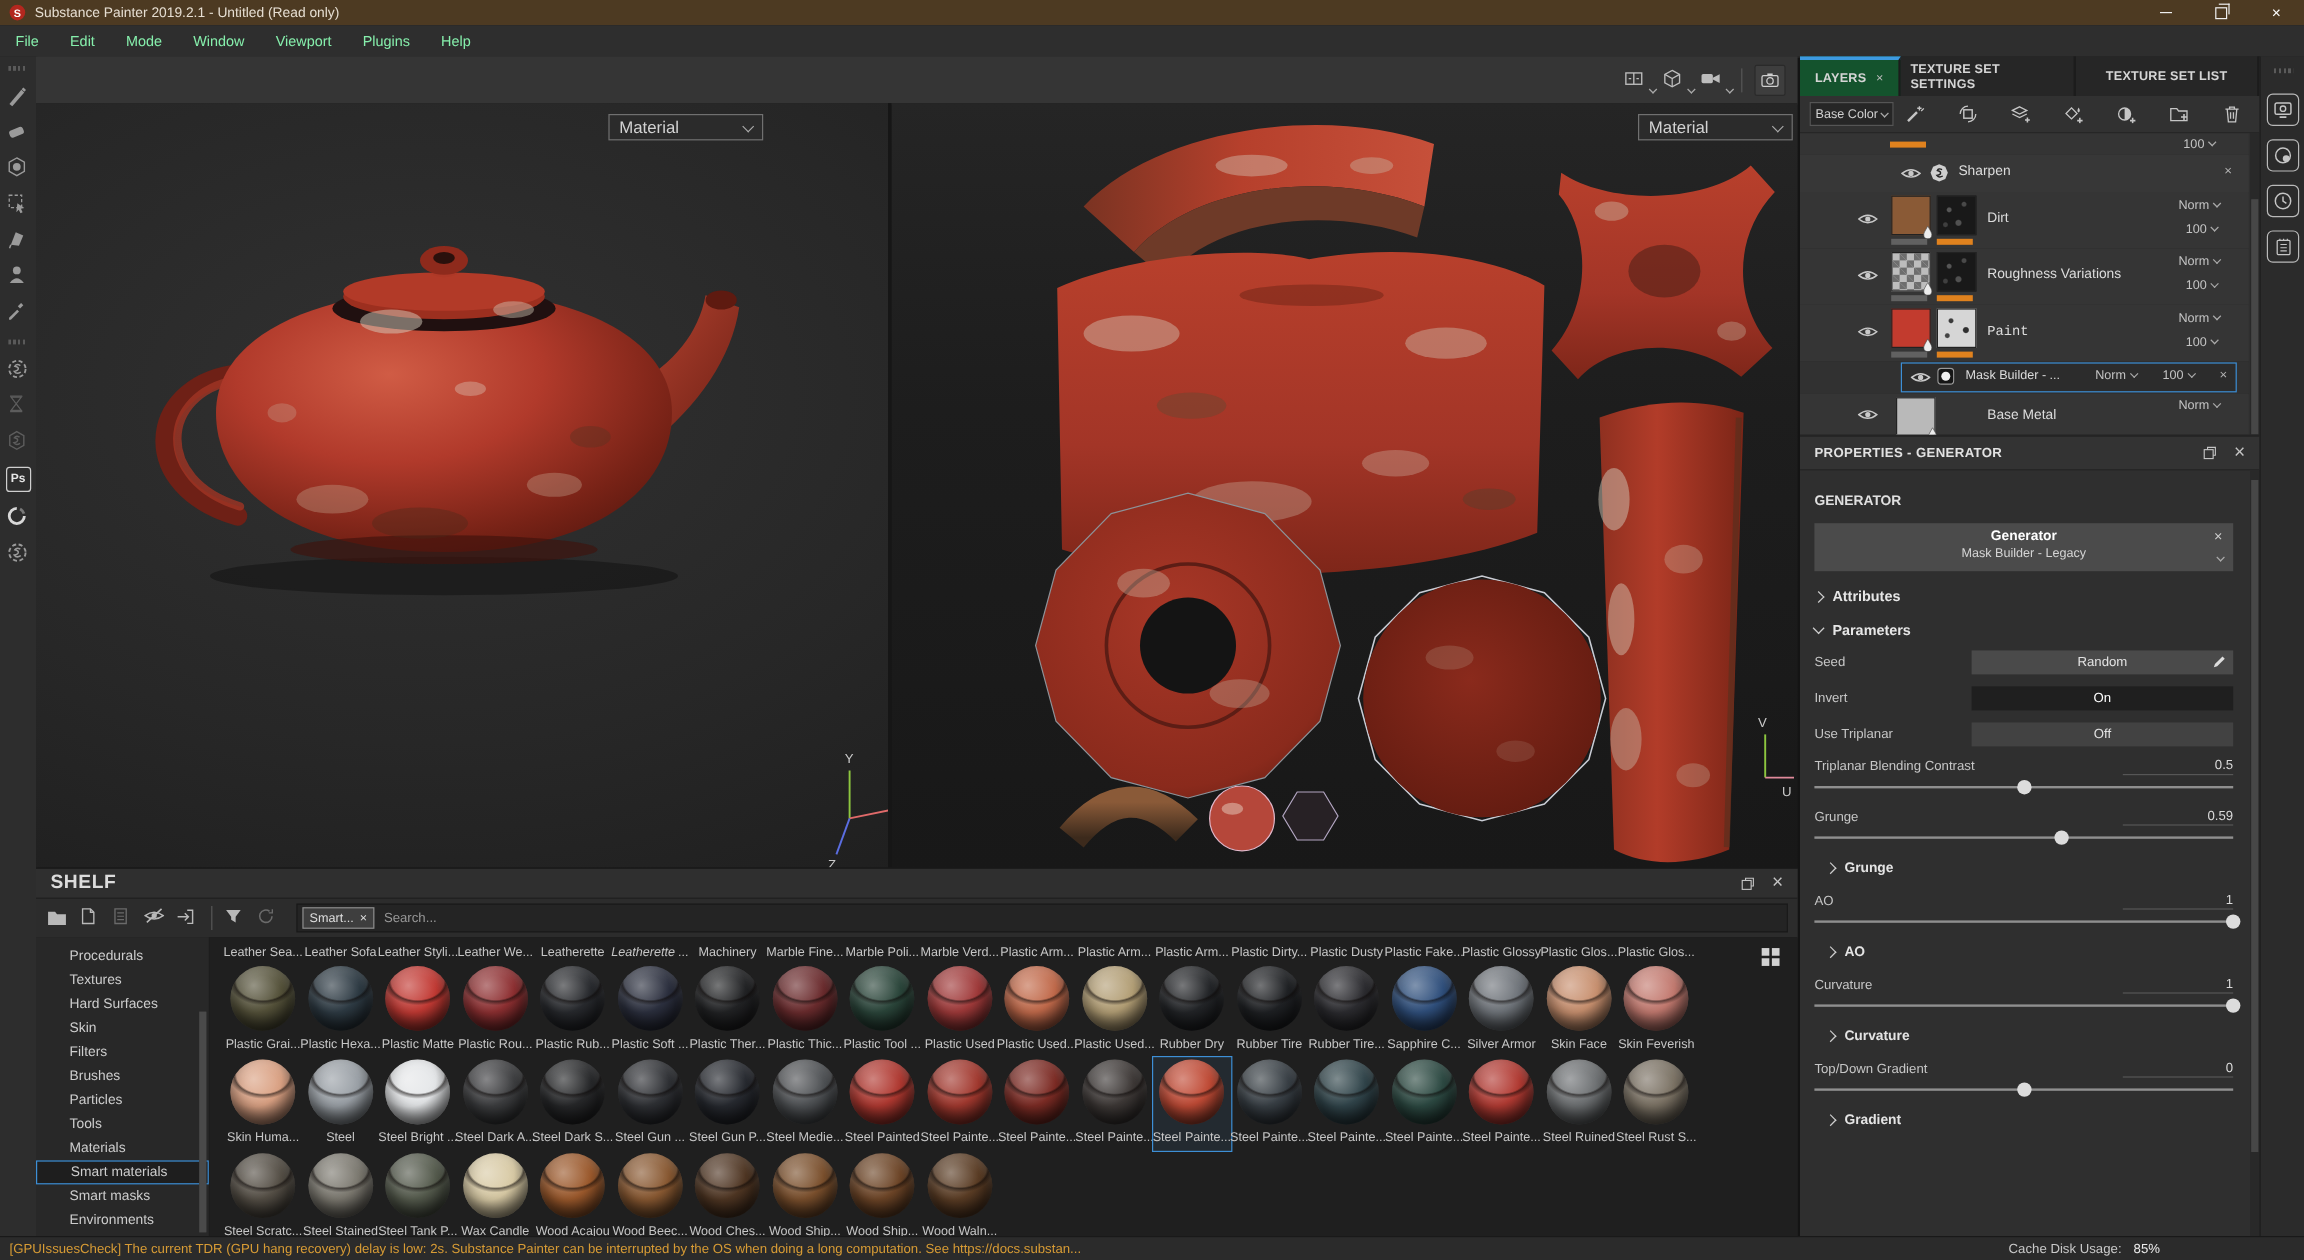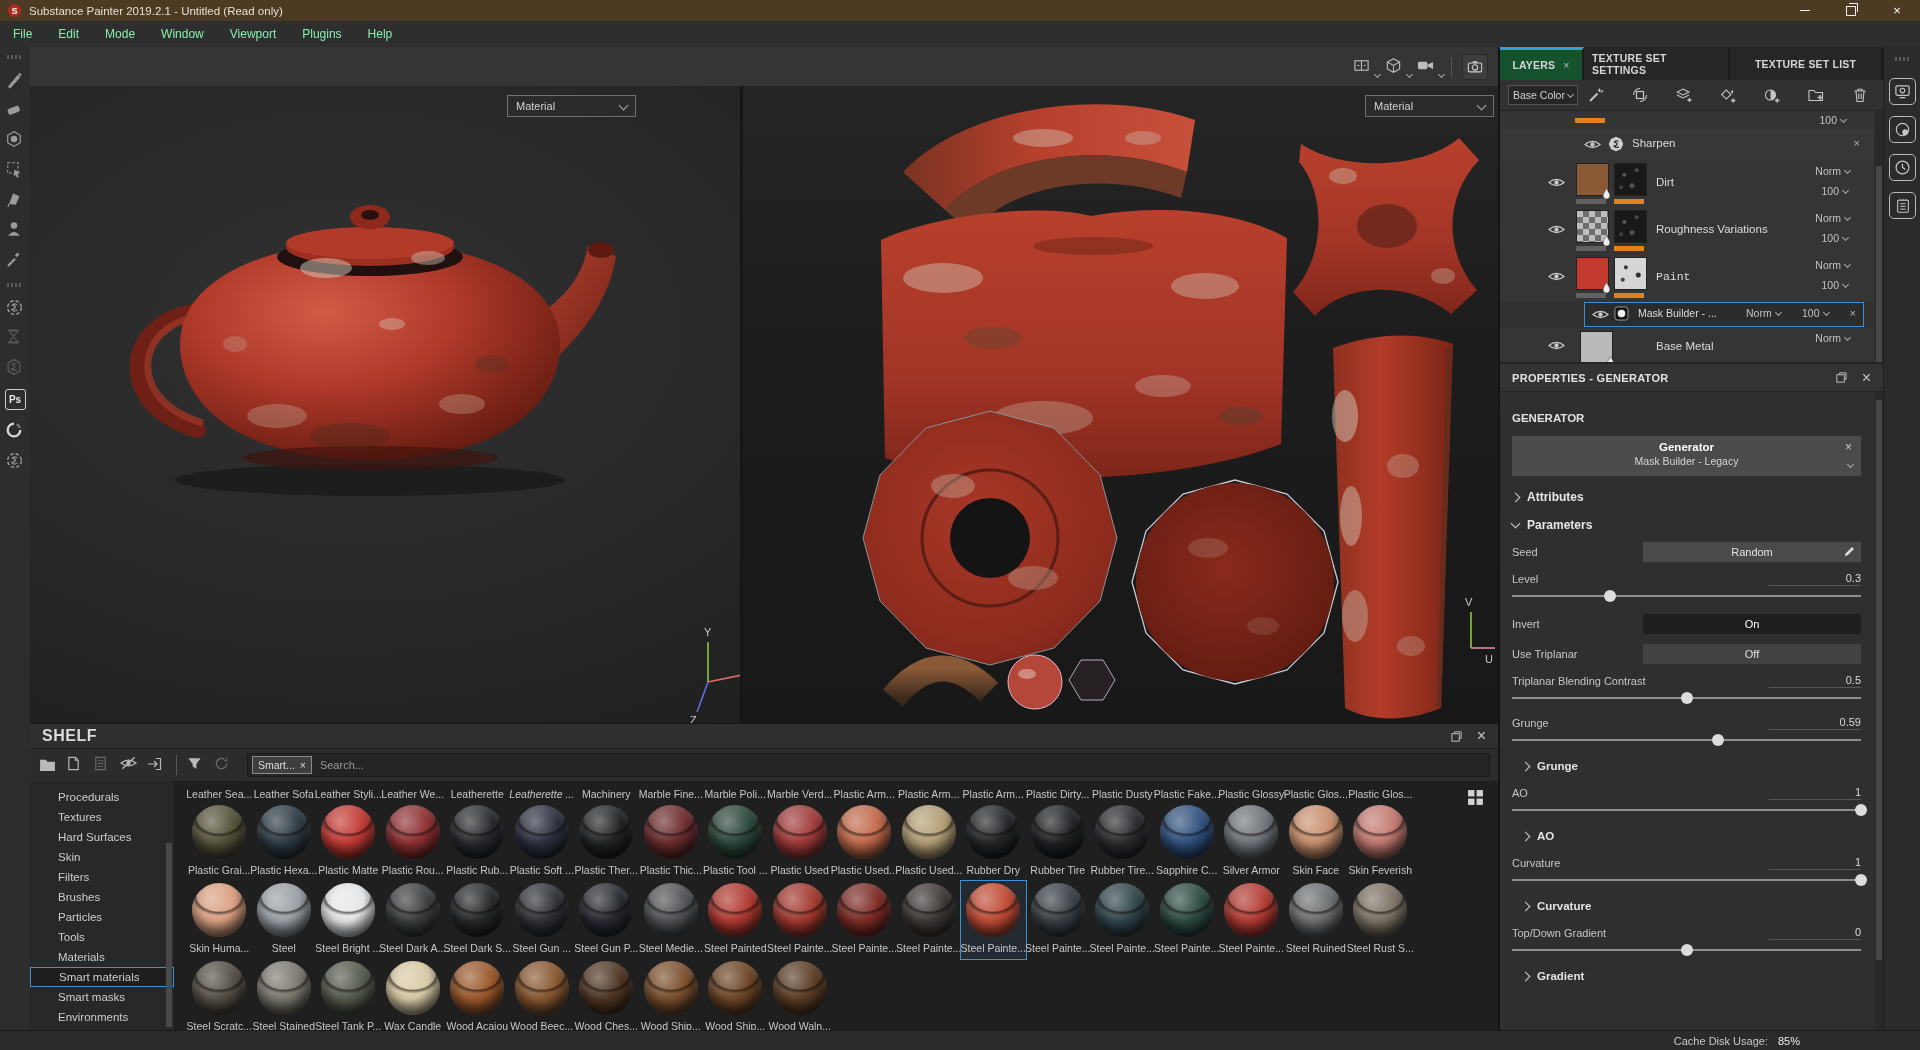--- a/index.html
+++ b/index.html
@@ -45,21 +45,21 @@
   .chev.sm{width:4px;height:4px;}
   .chev-r{display:inline-block;width:6px;height:6px;border-right:1.6px solid #cfcfcf;border-bottom:1.6px solid #cfcfcf;
         transform:rotate(-45deg);margin-right:8px;}
   .chev-d{display:inline-block;width:6px;height:6px;border-right:1.6px solid #cfcfcf;border-bottom:1.6px solid #cfcfcf;
         transform:rotate(45deg);margin-right:8px;margin-bottom:2px;}
   
   #vp3d{left:30px;top:86px;width:710px;height:637px;background:radial-gradient(130% 95% at 45% 38%,#313131 0%,#272727 48%,#1a1a1a 100%);overflow:hidden;}
   #vp-divider{left:740px;top:86px;width:3px;height:637px;background:#161616;}
   #vp2d{left:743px;top:86px;width:755px;height:637px;background:linear-gradient(180deg,#252525,#1d1d1d 40%,#181818);overflow:hidden;}
   .shading-combo{position:absolute;width:129px;height:22px;background:#2b2b2b;border:1px solid #707070;
-                 display:flex;align-items:center;font-size:11px;color:#d2d2d2;padding:0 8px;box-sizing:border-box;text-align:center;}
+                 display:flex;align-items:center;font-size:14px;color:#d2d2d2;padding:0 8px;box-sizing:border-box;text-align:center;}
   .shading-combo .chev{margin-left:auto;}
   
   #shelf{left:30px;top:723px;width:1468px;height:307px;background:#262626;border-top:1px solid #161616;}
   #shelf-header{height:24px;display:flex;align-items:center;border-bottom:1px solid #1e1e1e;background:#2f2f2f;}
   #shelf-title{font-size:16px;font-weight:bold;color:#dcdcdc;padding-left:12px;letter-spacing:.5px;}
   .panel-hicons{margin-left:auto;display:flex;align-items:center;gap:14px;padding-right:12px;color:#c5c5c5;}
   .panel-hicons .hic{width:13px;height:13px;}
   #shelf-toolbar{height:32px;background:#2c2c2c;border-bottom:1px solid #1e1e1e;display:flex;align-items:center;}
   .stool{width:19px;height:19px;color:#b9b9b9;margin:0 4px;}
   .stool:first-child{margin-left:9px;}
@@ -1012,29 +1012,20 @@
         <div class="pblock" style="margin: 10px 0px;">
           <div class="prow">
             <span class="plabel">Seed</span>
             <div class="pbtn">Random<span class="pencil">
                 <svg viewBox="0 0 14 14" width="13" height="13">
                   <path d="M2 12 l1 -3 6.8 -6.8 2 2 -6.8 6.8 Z" fill="currentColor"></path>
                 </svg>
               </span></div>
           </div>
         </div>
-        <div class="pblock">
-          <div class="prow">
-            <span class="plabel">Level</span>
-            <span class="pval">0.3</span>
-          </div>
-          <div class="ptrack">
-            <div class="phandle" style="left: 28%;"></div>
-          </div>
-        </div>
         <div class="pblock" style="margin: 10px 0px;">
           <div class="prow">
             <span class="plabel">Invert</span>
             <div class="pbtn on">On</div>
           </div>
         </div>
         <div class="pblock" style="margin: 10px 0px;">
           <div class="prow">
             <span class="plabel">Use Triplanar</span>
             <div class="pbtn off">Off</div>
@@ -1128,17 +1119,18 @@
         <svg viewBox="0 0 18 18" width="16" height="16">
           <rect x="3" y="2.5" width="12" height="13.5" rx="1" stroke="currentColor" fill="none" stroke-width="1.2"></rect>
           <path d="M6 6.5 h6 M6 9.5 h6 M6 12.5 h6" stroke="currentColor" stroke-width="1.1"></path>
           <path d="M5.5 2.5 v-1.5 M9 2.5 v-1.5 M12.5 2.5 v-1.5" stroke="currentColor" stroke-width="1.1"></path>
         </svg>
       </span>
     </div>
   </div>
 
 <div id="statusbar" class="abs">
+  <span id="status-msg">[GPUIssuesCheck] The current TDR (GPU hang recovery) delay is low: 2s. Substance Painter can be interrupted by the OS when doing a long computation. See https://docs.substan...</span>
   <span id="cache">
     <span class="lab">Cache Disk Usage:</span>
     <span class="val">85%</span>
   </span>
 </div>
 
 </body></html>

